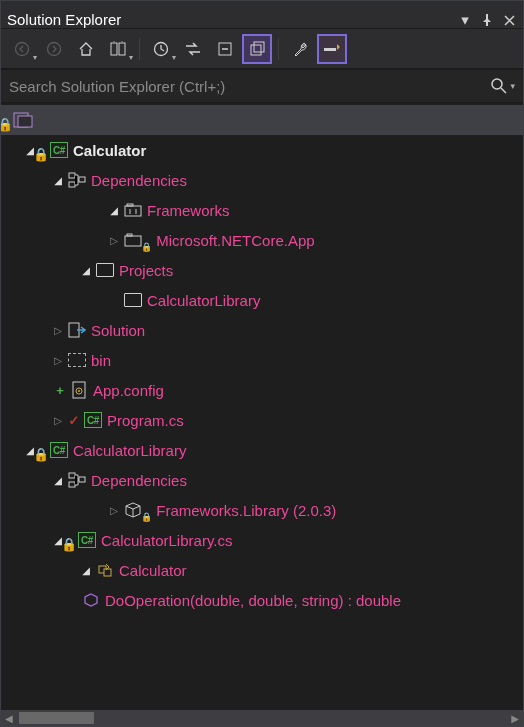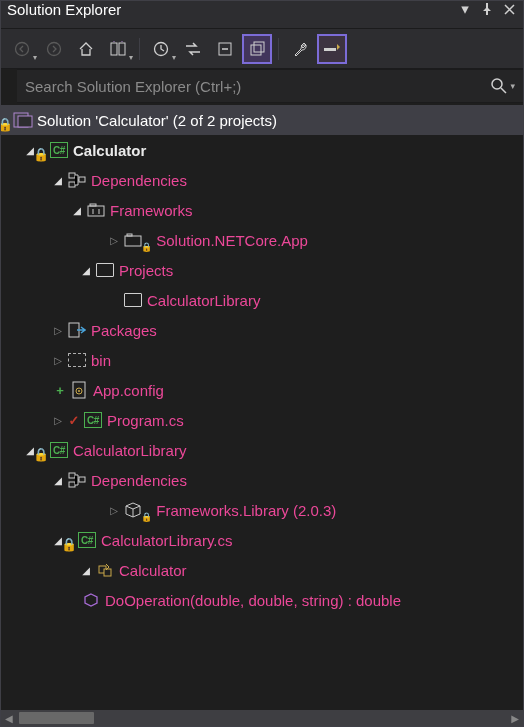--- a/index.html
+++ b/index.html
@@ -8,21 +8,21 @@
     background: #1e1e1e;
     color: #cccccc;
     font-family: "Segoe UI", Arial, sans-serif;
     font-size: 15px;
     overflow: hidden;
     border: 1px solid #3f3f46;
     display: flex; flex-direction: column;
   }
   .titlebar {
     background: #2d2d30;
-    display: flex; align-items: flex-start;
+    display: flex; align-items: flex-end;
     height: 28px;
     padding: 0 6px;
     border-bottom: 1px solid #1b1b1c;
   }
   .titlebar .title { color: #fff; font-size: 15px; flex: 1; }
   .title-icon { width: 16px; height: 16px; display: inline-flex; align-items: center; justify-content: center; color: #d0d0d0; margin-left: 6px; }
   .toolbar {
     background: #2d2d30;
     display: flex; align-items: center;
     height: 40px;
@@ -42,21 +42,20 @@
   .tbtn.active2 { border: 2px solid #7c6cd8; background: #3d3341; }
   .vline { width: 1px; height: 22px; background: #3f3f46; margin: 0 4px; }
   .dd-caret { font-size: 8px; color: #aaa; margin-left: -6px; align-self: flex-end; padding-bottom: 6px;}
   .searchbar {
     background: #252526;
     border-top: 1px solid #1b1b1c;
     border-bottom: 1px solid #1b1b1c;
     height: 34px;
     display: flex; align-items: center;
     padding: 0 8px;
-    margin-left: 16px;
   }
   .searchbar input {
     flex: 1;
     background: transparent; border: none; outline: none;
     color: #ccc; font-size: 15px;
     font-family: inherit;
   }
   .searchbar input::placeholder { color: #8a8a8a; }
   .searchbar .mag { color: #d0d0d0; font-size: 16px; margin-left: 6px; display:flex; align-items:center; }
   .tree-wrap { flex: 1; overflow: auto; background: #1e1e1e; }
@@ -216,21 +215,20 @@
 <div class="tree">
 
 <div class="row selected" style="padding-left:2px">
   <span class="git lock">🔒</span>
   <span class="ic">
     <svg width="20" height="16" viewBox="0 0 20 16">
             <rect x="1" y="1" width="14" height="14" stroke="#b088d0" fill="none"></rect>
             <rect x="5" y="4" width="14" height="11" stroke="#b088d0" fill="#2d2d30"></rect>
           </svg>
   </span>
-  <span class="label white">Solution 'Calculator' (2 of 2 projects)</span>
 </div>
 
 <div class="row" style="padding-left:20px">
   <span class="chev open"></span>
   <span class="git lock">🔒</span>
   <span class="ic">
           <span class="csbox">C#</span>
         </span>
   <span class="label bold">Calculator</span>
 </div>
@@ -241,42 +239,42 @@
     <svg width="18" height="16" viewBox="0 0 18 16">
             <rect x="1" y="1" width="6" height="5" stroke="#ccc" fill="none"></rect>
             <rect x="1" y="10" width="6" height="5" stroke="#ccc" fill="none"></rect>
             <rect x="11" y="5" width="6" height="5" stroke="#ccc" fill="none"></rect>
             <path d="M7 3h3v10H7M10 8h1" stroke="#ccc"></path>
           </svg>
   </span>
   <span class="label">Dependencies</span>
 </div>
 
-<div class="row" style="padding-left:67px">
+<div class="row" style="padding-left:104px">
   <span class="chev open"></span>
   <span class="ic">
     <svg width="18" height="14" viewBox="0 0 18 14">
             <rect x="1" y="3" width="16" height="10" stroke="#ccc" fill="none"></rect>
             <rect x="3" y="1" width="6" height="2" stroke="#ccc" fill="none"></rect>
             <path d="M6 6v5M12 6v5" stroke="#ccc"></path>
           </svg>
   </span>
   <span class="label">Frameworks</span>
 </div>
 
 <div class="row" style="padding-left:104px">
   <span class="chev closed"></span>
   <span class="ic">
     <svg width="18" height="14" viewBox="0 0 18 14">
             <rect x="1" y="3" width="16" height="10" stroke="#ccc" fill="none"></rect>
             <rect x="3" y="1" width="5" height="2" stroke="#ccc" fill="none"></rect>
           </svg>
   </span>
   <span class="lock">🔒</span>
-  <span class="label">Solution.NETCore.App</span>
+  <span class="label">Microsoft.NETCore.App</span>
 </div>
 
 <div class="row" style="padding-left:76px">
   <span class="chev open"></span>
   <span class="ic">
           <span class="folder-solid"></span>
         </span>
   <span class="label">Projects</span>
 </div>
 
@@ -288,21 +286,21 @@
 </div>
 
 <div class="row" style="padding-left:48px">
   <span class="chev closed"></span>
   <span class="ic">
     <svg width="18" height="16" viewBox="0 0 18 16">
             <rect x="1" y="1" width="10" height="14" stroke="#ccc" fill="none"></rect>
             <path d="M13 5l4 3-4 3M17 8h-8" stroke="#4aa3d8" fill="none" stroke-width="1.5"></path>
           </svg>
   </span>
-  <span class="label">Packages</span>
+  <span class="label">Solution</span>
 </div>
 
 <div class="row" style="padding-left:48px">
   <span class="chev closed"></span>
   <span class="ic">
           <span class="folder-dashed"></span>
         </span>
   <span class="label">bin</span>
 </div>
 

